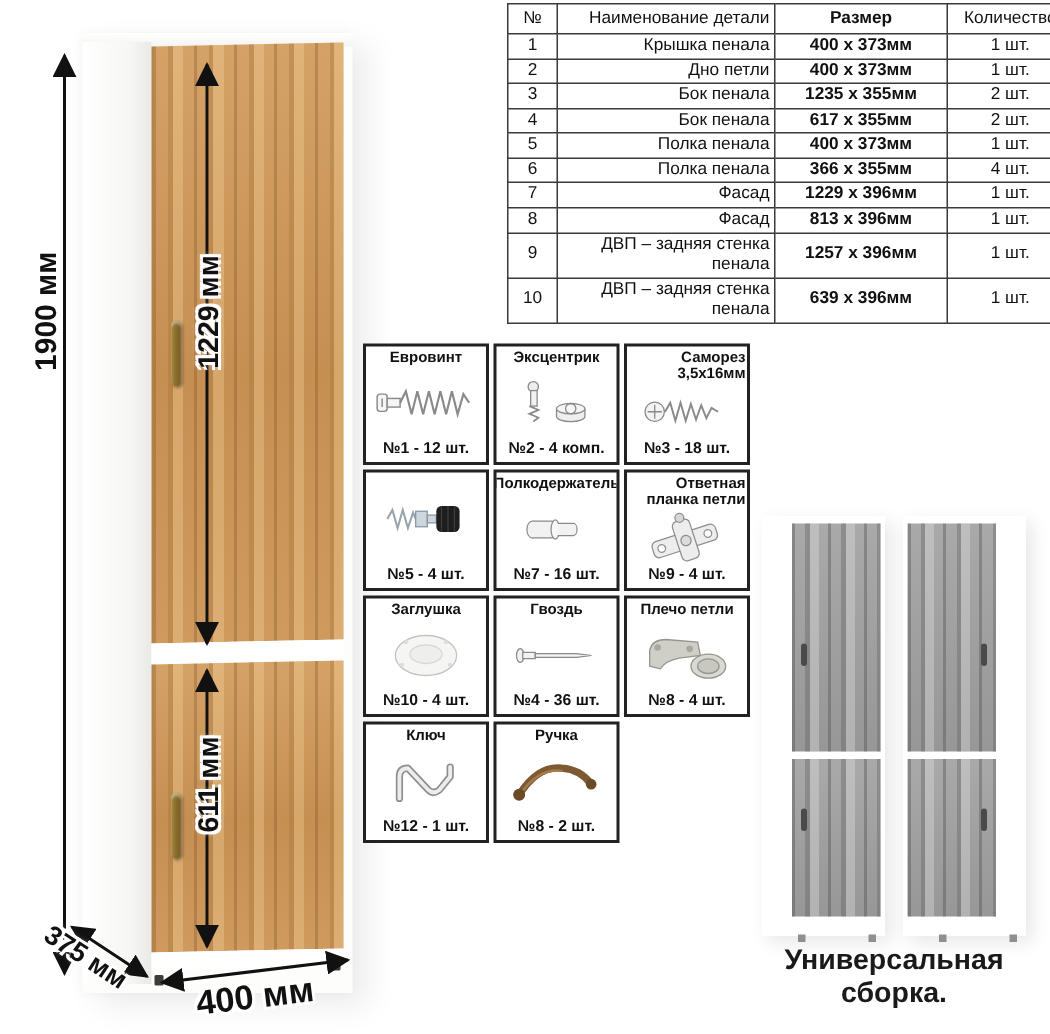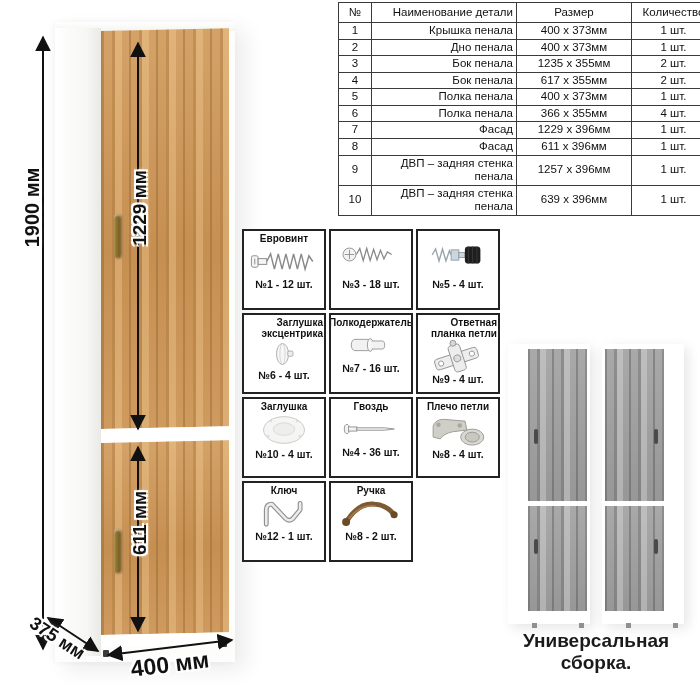--- a/index.html
+++ b/index.html
@@ -44,31 +44,31 @@
   .lab-375{left:14px;top:628px;width:86px;font-size:18px;transform:rotate(33deg);}
   .lab-400{left:108px;top:651px;width:124px;font-size:23px;transform:rotate(-7deg);}
 
   
   .parts{position:absolute;left:338px;top:2px;width:353px;border-collapse:collapse;
          font-size:11.5px;color:#111;table-layout:fixed;}
   .parts th,.parts td{border:1px solid #3a3a3a;padding:1px 3px;line-height:1.18;}
   .parts th{font-weight:400;text-align:center;height:17px;}
   .parts .c-num{width:26px;text-align:center;}
   .parts .c-name{width:136px;text-align:right;padding-left:5px;}
-  .parts .c-size{width:108px;text-align:center;}
+  .parts .c-size{width:108px;text-align:center;font-weight:bold;}
   .parts .c-qty{width:77px;text-align:center;}
 
   
   .hw-grid{position:absolute;left:242px;top:229px;display:grid;
            grid-template-columns:repeat(3,84px);grid-auto-rows:81px;gap:3px;}
   .hw-cell{border:2px solid #222;background:#fff;box-sizing:border-box;
            display:flex;flex-direction:column;align-items:center;overflow:hidden;}
   .hw-title{font-weight:700;font-size:10px;line-height:1.12;text-align:right;padding:2px 1px 0 1px;}
   .hw-art{flex:1;display:flex;align-items:center;justify-content:center;width:100%;}
-  .hw-count{font-weight:700;font-size:10.5px;text-align:left;padding-bottom:18px;}
+  .hw-count{font-weight:700;font-size:10.5px;text-align:left;padding-bottom:3px;}
   .hw-icon{display:block;}
 
   
   .uni{position:absolute;left:508px;top:344px;width:190px;height:330px;}
   .ucab{position:absolute;top:0;width:82px;height:280px;background:#ffffff;
         box-shadow:4px 4px 12px rgba(0,0,0,.10);}
   .ucab-left{left:0;}
   .ucab-right{left:94px;}
   .gray-wood{background:
        repeating-linear-gradient(90deg,
@@ -141,21 +141,21 @@
     </thead>
     <tbody>
       <tr>
           <td class="c-num">1</td>
           <td class="c-name">Крышка пенала</td>
           <td class="c-size">400 х 373мм</td>
           <td class="c-qty">1 шт.</td>
         </tr>
       <tr>
           <td class="c-num">2</td>
-          <td class="c-name">Дно пенала</td>
+          <td class="c-name">Дно петли</td>
           <td class="c-size">400 х 373мм</td>
           <td class="c-qty">1 шт.</td>
         </tr>
       <tr>
           <td class="c-num">3</td>
           <td class="c-name">Бок пенала</td>
           <td class="c-size">1235 х 355мм</td>
           <td class="c-qty">2 шт.</td>
         </tr>
       <tr>
@@ -178,21 +178,21 @@
         </tr>
       <tr>
           <td class="c-num">7</td>
           <td class="c-name">Фасад</td>
           <td class="c-size">1229 х 396мм</td>
           <td class="c-qty">1 шт.</td>
         </tr>
       <tr>
           <td class="c-num">8</td>
           <td class="c-name">Фасад</td>
-          <td class="c-size">611 х 396мм</td>
+          <td class="c-size">813 х 396мм</td>
           <td class="c-qty">1 шт.</td>
         </tr>
       <tr>
           <td class="c-num">9</td>
           <td class="c-name">ДВП – задняя стенка пенала</td>
           <td class="c-size">1257 х 396мм</td>
           <td class="c-qty">1 шт.</td>
         </tr>
       <tr>
           <td class="c-num">10</td>
@@ -211,22 +211,37 @@
         <svg class="hw-icon" viewBox="0 0 72 24" width="70" height="23">
           <rect x="2" y="6" width="7" height="12" rx="2" fill="#f5f5f5" stroke="#8a8a8a"></rect>
           <line x1="5.5" y1="9" x2="5.5" y2="15" stroke="#8a8a8a"></line>
           <rect x="9" y="9" width="9" height="6" fill="#f5f5f5" stroke="#8a8a8a"></rect>
           <path d="M18 12 L22 4 L26 20 L30 4 L34 20 L38 4 L42 20 L46 4 L50 20 L54 4 L58 20 L62 6 L66 12" fill="none" stroke="#8a8a8a" stroke-width="1.5"></path>
         </svg>
       </div>
       <div class="hw-count">№1 - 12 шт.</div>
     </div>
 
-
-    <div class="hw-cell">
+    <div class="hw-cell">
+      <div class="hw-title">Эксцентрик</div>
+      <div class="hw-art">
+        <svg class="hw-icon" viewBox="0 0 72 36" width="62" height="32">
+          <circle cx="18" cy="5" r="4" fill="#eee" stroke="#8a8a8a"></circle>
+          <rect x="16" y="8" width="5" height="12" fill="#f2f2f2" stroke="#8a8a8a"></rect>
+          <path d="M15 20 L22 23 L15 26 L22 29 L18 32" fill="none" stroke="#8a8a8a" stroke-width="1.4"></path>
+          <path d="M36 22 v6 a11 4 0 0 0 22 0 v-6" fill="#eee" stroke="#8a8a8a"></path>
+          <ellipse cx="47" cy="22" rx="11" ry="4" fill="#f5f5f5" stroke="#8a8a8a"></ellipse>
+          <circle cx="47" cy="22" r="4" fill="none" stroke="#8a8a8a"></circle>
+        </svg>
+      </div>
+      <div class="hw-count">№2 - 4 комп.</div>
+    </div>
+
+    <div class="hw-cell">
+      <div class="hw-title">Саморез 3,5х16мм</div>
       <div class="hw-art">
         <svg class="hw-icon" viewBox="0 0 72 24" width="62" height="21">
           <circle cx="11" cy="12" r="7.5" fill="#f3f3f3" stroke="#8a8a8a"></circle>
           <path d="M11 6.5 v11 M5.5 12 h11" stroke="#8a8a8a" fill="none"></path>
           <path d="M19 12 L23 5 L27 19 L31 5 L35 19 L39 6 L43 18 L47 7 L51 17 L55 9 L60 12" fill="none" stroke="#8a8a8a" stroke-width="1.5"></path>
         </svg>
       </div>
       <div class="hw-count">№3 - 18 шт.</div>
     </div>
 
@@ -236,31 +251,20 @@
           <path d="M6 15 L10 8 L14 22 L18 8 L22 22 L26 10 L28 15" fill="none" stroke="#9aa4ab" stroke-width="1.6"></path>
           <rect x="28" y="9" width="9" height="12" fill="#cdd6dc" stroke="#8a99a3"></rect>
           <rect x="37" y="12" width="7" height="6" fill="#cdd6dc" stroke="#8a99a3"></rect>
           <rect x="44" y="5" width="18" height="20" rx="4" fill="#1e1e1e"></rect>
           <path d="M48 5 v20 M53 5 v20 M58 5 v20" stroke="#3c3c3c" fill="none"></path>
         </svg>
       </div>
       <div class="hw-count">№5 - 4 шт.</div>
     </div>
 
-    <div class="hw-cell">
-      <div class="hw-title">Заглушка эксцентрика</div>
-      <div class="hw-art">
-        <svg class="hw-icon" viewBox="0 0 72 36" width="54" height="30">
-          <ellipse cx="34" cy="18" rx="8" ry="14" fill="#f6f6f6" stroke="#9a9a9a"></ellipse>
-          <ellipse cx="34" cy="18" rx="3.5" ry="14" fill="none" stroke="#cccccc"></ellipse>
-          <rect x="41" y="14" width="7" height="7" rx="2" fill="#eee" stroke="#9a9a9a"></rect>
-        </svg>
-      </div>
-      <div class="hw-count">№6 - 4 шт.</div>
-    </div>
 
     <div class="hw-cell">
       <div class="hw-title">Полкодержатель</div>
       <div class="hw-art">
         <svg class="hw-icon" viewBox="0 0 72 24" width="58" height="20">
           <ellipse cx="16" cy="12" rx="4.5" ry="7" fill="#f2f2f2" stroke="#8a8a8a"></ellipse>
           <path d="M16 5 h16 a4.5 7 0 0 1 0 14 h-16" fill="#f2f2f2" stroke="#8a8a8a"></path>
           <ellipse cx="35" cy="12" rx="3.5" ry="8" fill="#f7f7f7" stroke="#8a8a8a"></ellipse>
           <path d="M37 7 h13 a3 5 0 0 1 0 10 h-13" fill="#f2f2f2" stroke="#8a8a8a"></path>
         </svg>

